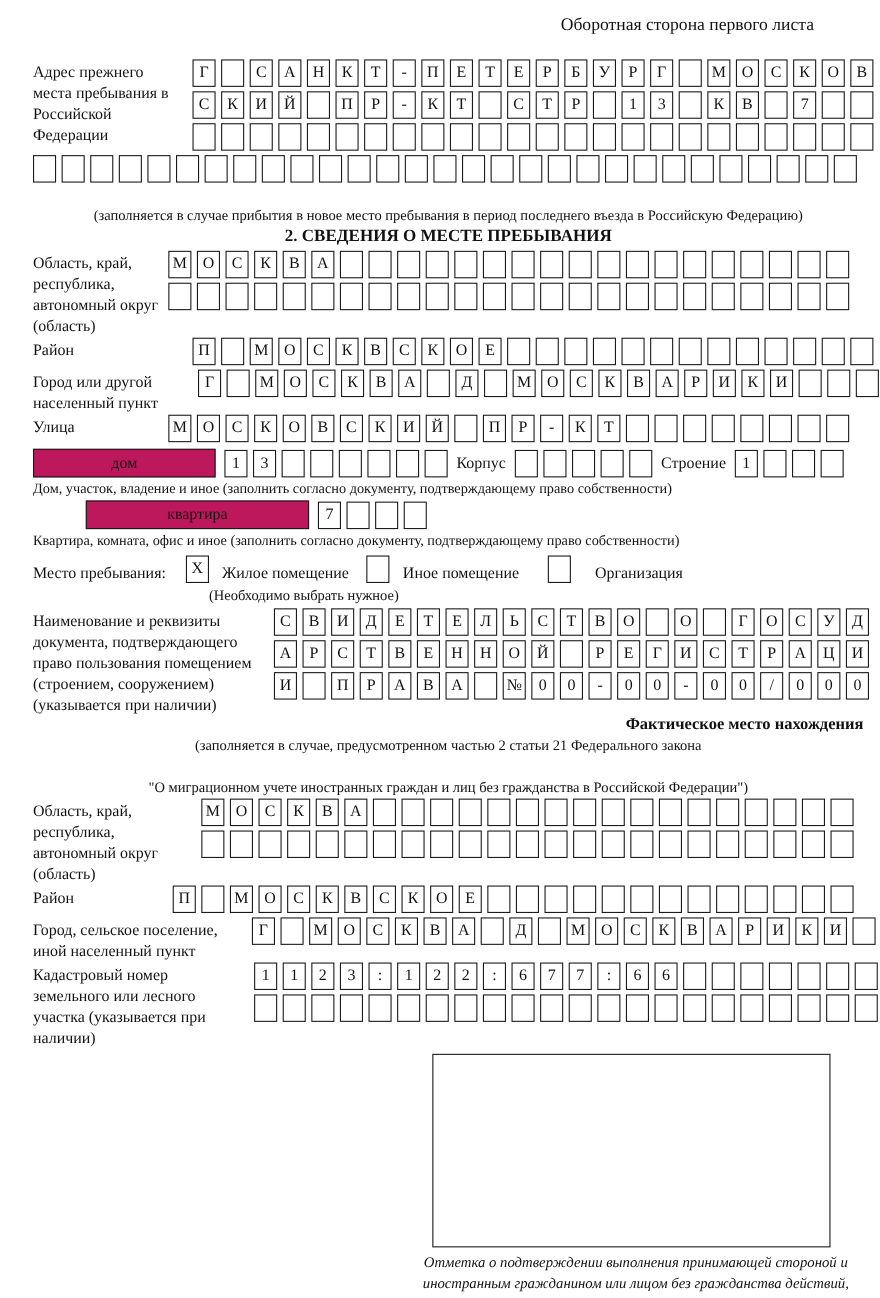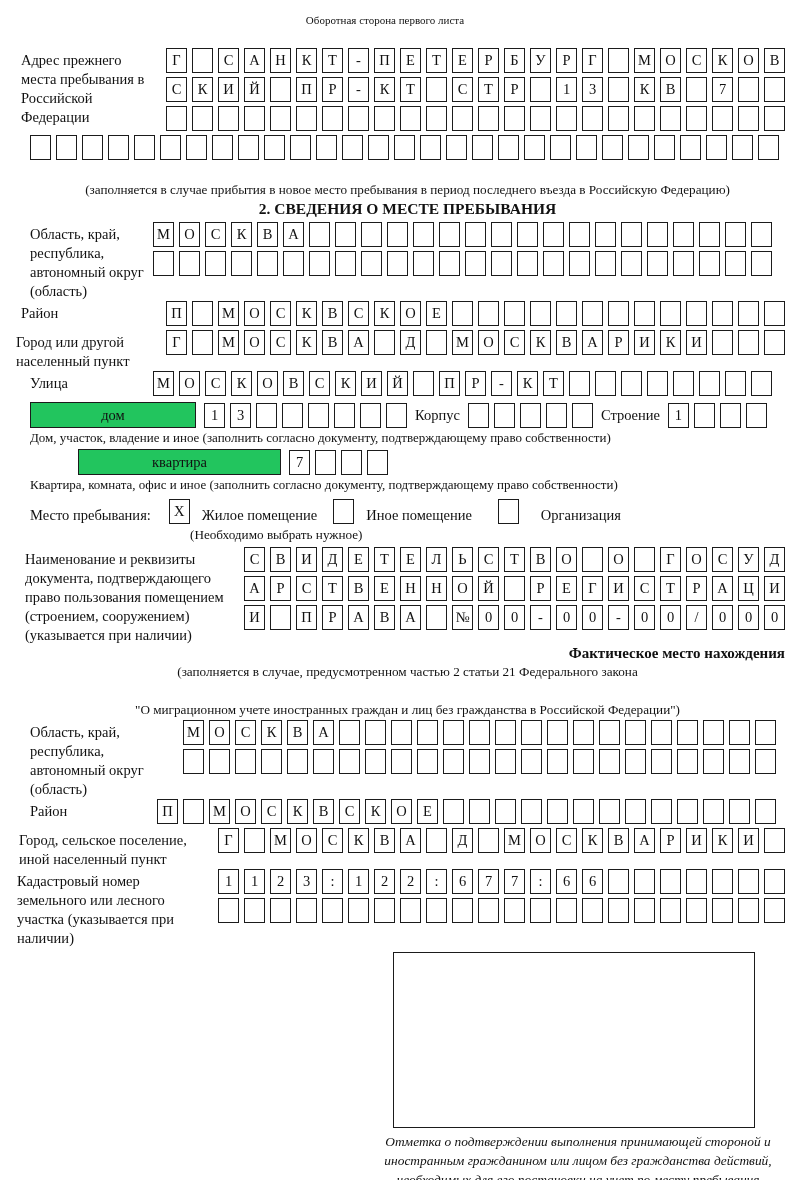--- a/index.html
+++ b/index.html
@@ -2,37 +2,37 @@
 <html><head>
 <meta charset="utf-8">
 <style>
   * { margin:0; padding:0; box-sizing:border-box; }
   body { background:#ffffff; }
   .page {
     position:relative; width:800px; height:1180px; background:#fff;
     font-family:"Liberation Serif", serif; color:#111;
     padding:14px 15px 0 30px; overflow:hidden;
   }
-  .top-title { text-align:center; padding-right:45px; font-size:11px; }
-
-  .frow { display:flex; align-items:flex-start;justify-content:flex-end; }
+  .top-title { text-align:right; padding-right:45px; font-size:16px; }
+
+  .frow { display:flex; align-items:flex-start; }
   .flabel { flex:0 0 auto; font-size:14.5px; line-height:19px; padding-top:3px; padding-right:8px; }
   .w145{width:145px}.w123{width:123px}.w150{width:150px}.w219{width:219px}
   .w153{width:153px}.w127{width:127px}.w199{width:199px}.w201{width:201px}
 
   .rows { flex:1 1 auto; }
   .boxrow { display:flex; gap:5px; margin-bottom:4px; }
   .box {
     width:21px; height:25px; border:1.6px solid #1b1b1b; background:#fff;
     display:inline-flex; align-items:center; justify-content:center;
     font-size:14.5px; flex:0 0 auto; line-height:1;
   }
   .wcell {
     height:26px; border:1.6px solid #1b1b1b; display:flex; align-items:center;
-    justify-content:center; font-size:14.5px; flex:0 0 auto; background:#22c55e;text-align:center;
+    justify-content:center; font-size:14.5px; flex:0 0 auto; background:#be185d;text-align:center;
   }
   .note-c { font-size:13.2px; text-align:center;margin-top:22px; }
   .note-l { font-size:13px; text-align:left; margin:2px 0 3px 0; }
   .h2 { font-weight:bold; font-size:15.5px; text-align:center; margin:2px 0 4px 0; }
   .h3 { font-weight:bold; font-size:15px; text-align:right; margin-top:0; }
 
   .mb22{margin-bottom:22px}.mb2{margin-bottom:2px}.mt2{margin-top:2px}
   .house-row { display:flex; align-items:center; gap:8px; margin:2px 0 2px 0; }
   .inline-label { font-size:14.5px; flex:0 0 auto; }
   .house-cell { width:166px; }

